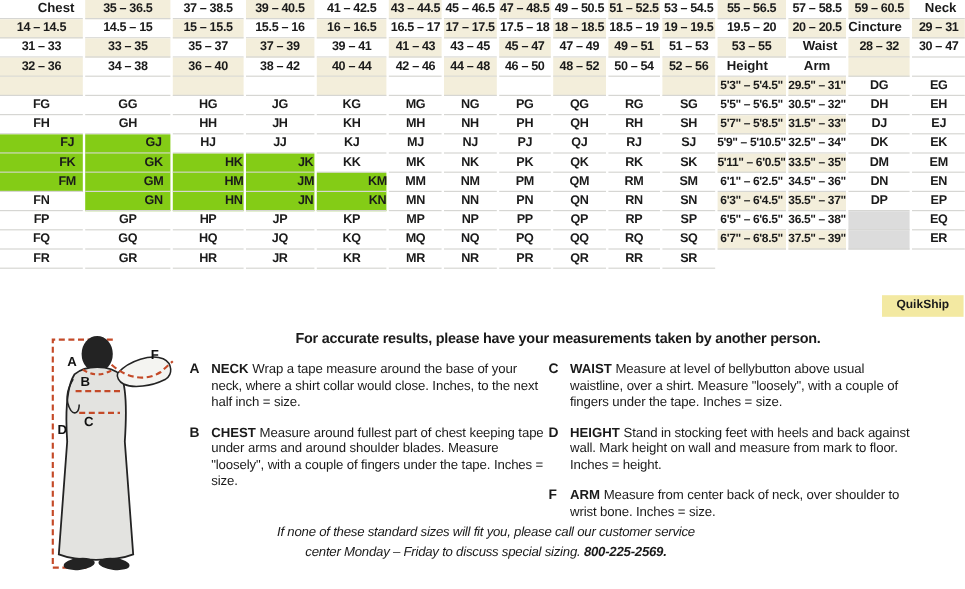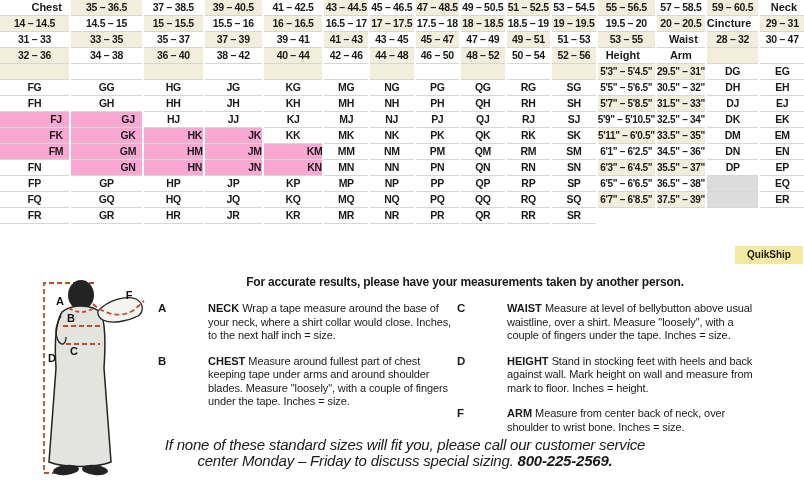--- a/index.html
+++ b/index.html
@@ -29,44 +29,44 @@
   }
   .cell.cream{background:#f3eedb;}
   .cell.fits{
     background:#d8d1b2;display:flex;align-items:center;justify-content:center;
     font-size:11px;letter-spacing:.4px;border-bottom:none;
   }
   .cell.mlabel{text-align:right;padding-right:7px;font-size:11px;letter-spacing:0;}
   .cell.hh{font-size:11px;letter-spacing:0;}
   .cell.hh.left{text-align:left;padding-left:8px;}
   .cell.hval{font-size:10px;}
-  .cell.size.hl{background:#f9a8d4;padding-left:43px;}
+  .cell.size.hl{background:#84cc16;padding-left:43px;}
   .cell.size.empty{background:#dcdcdc;}
   #quikship{
     position:absolute;top:246px;right:1px;width:68px;height:18px;
     background:#f3e9a2;font-size:10px;font-weight:bold;text-align:center;
     line-height:18px;letter-spacing:0;
   }
   
   #notes{
     position:absolute;top:275px;left:130px;width:670px;text-align:center;
     font-size:12px;font-weight:bold;line-height:14.5px;letter-spacing:-0.2px;
   }
   
   .instr-col{position:absolute;top:302px;}
   #instructions-left{left:158px;width:298px;}
   #instructions-right{left:457px;width:310px;}
   .instr{display:flex;gap:7px;margin-bottom:12px;}
   .ltr{font-size:11.5px;font-weight:bold;width:11px;flex:0 0 11px;}
-  .itext{font-size:11px;line-height:13.5px;letter-spacing:-0.1px;margin-left:32px;}
+  .itext{font-size:11px;line-height:13.5px;letter-spacing:-0.1px;}
   .itext b{letter-spacing:0;}
   
   #footer{
     position:absolute;top:437px;left:105px;width:600px;text-align:center;
-    font-style:italic;font-size:15px;line-height:15.5px;letter-spacing:-0.2px;
+    font-style:italic;font-size:11px;line-height:15.5px;letter-spacing:-0.2px;
   }
   #footer b{font-style:italic;}
   
   #figure{position:absolute;left:8px;top:276px;}
   .fig-label{font-size:11px;font-weight:bold;fill:#111;font-family:"Liberation Sans",sans-serif;}
 </style>
 </head>
 <body>
 
 <div id="size-table">

